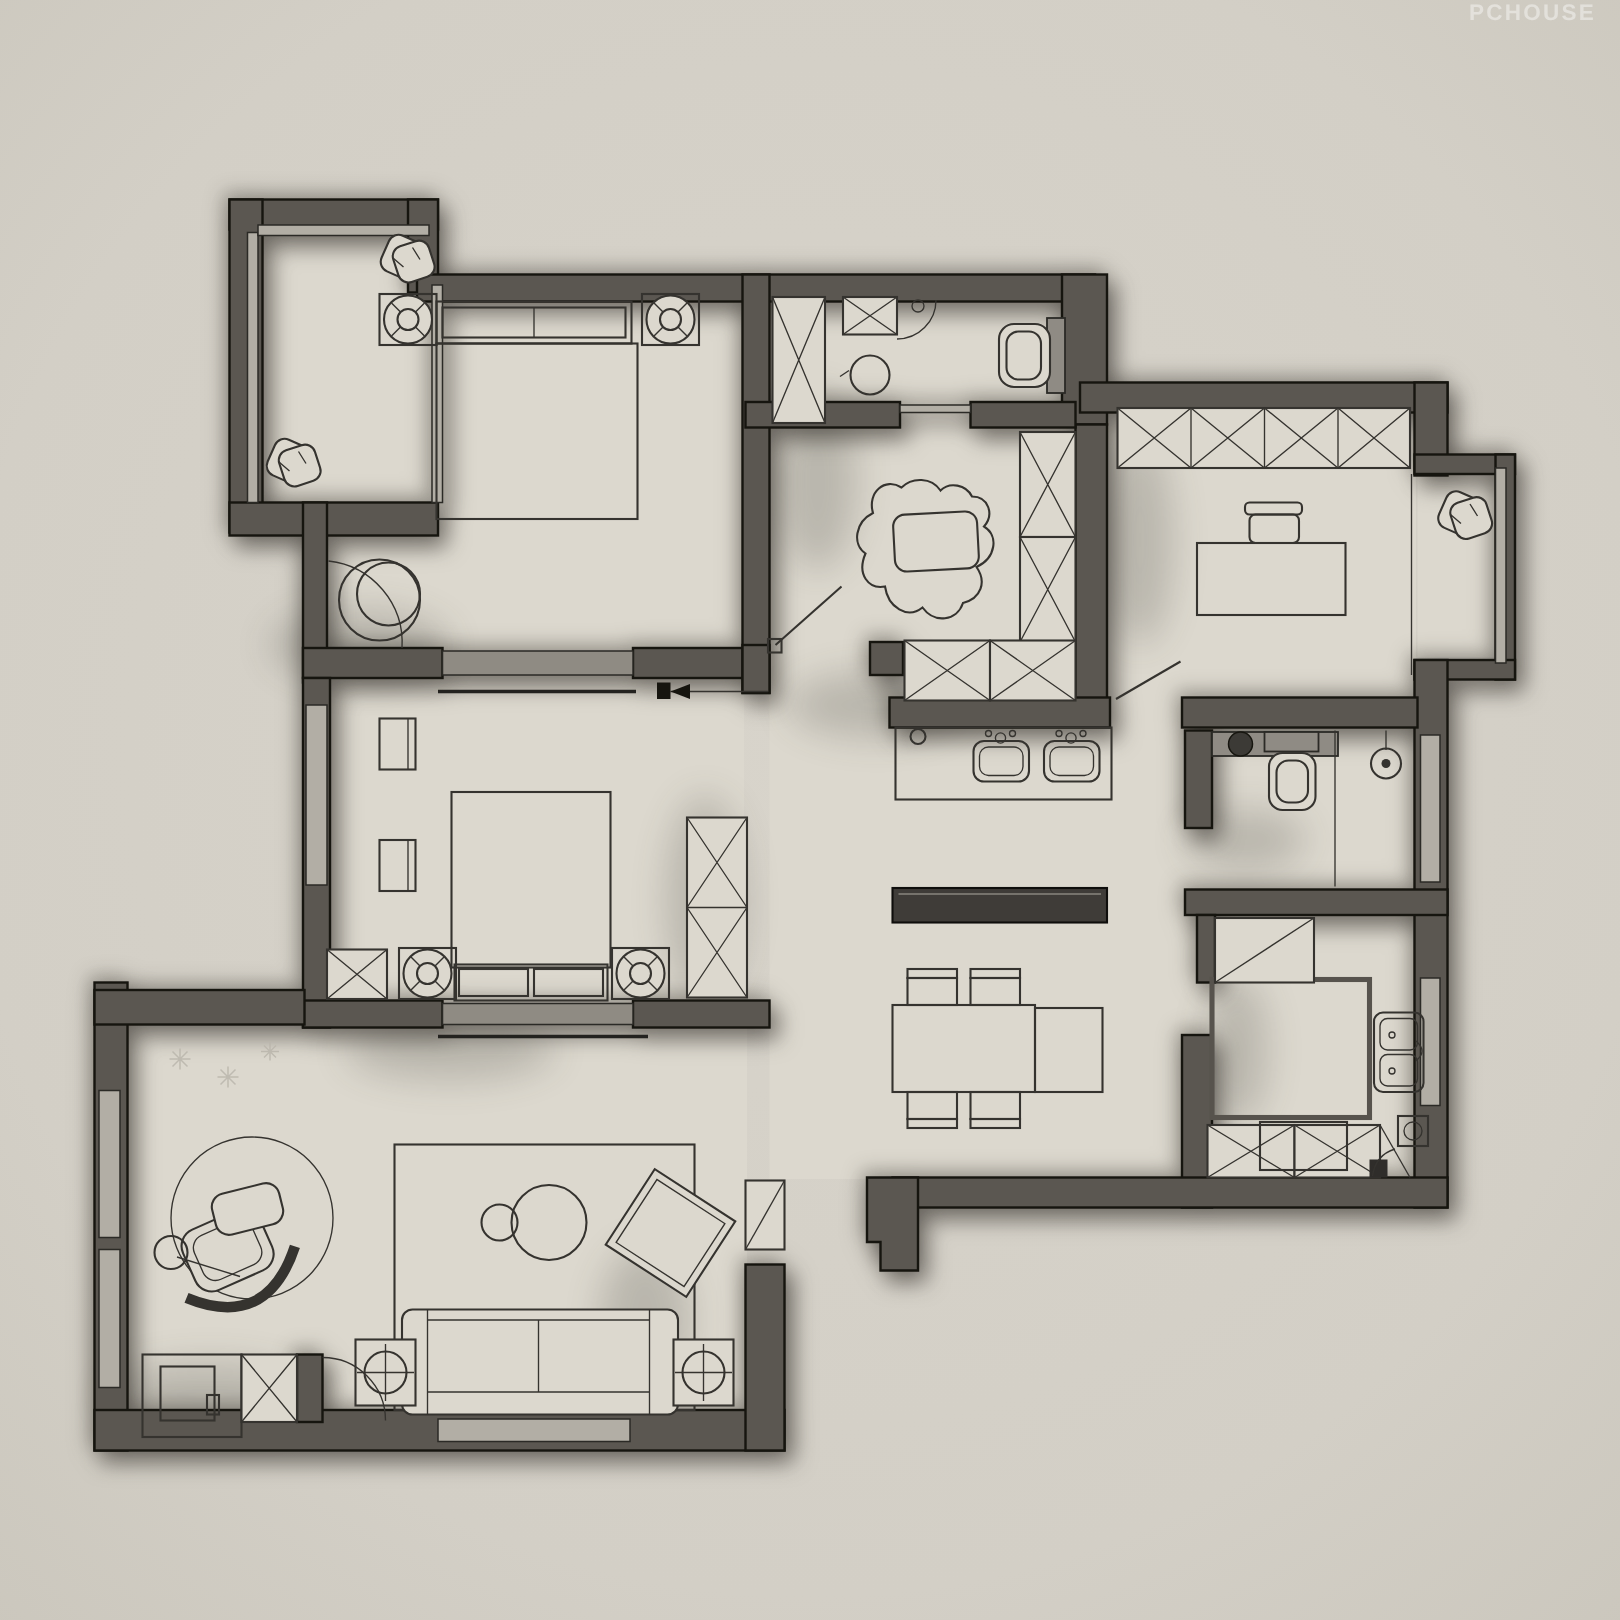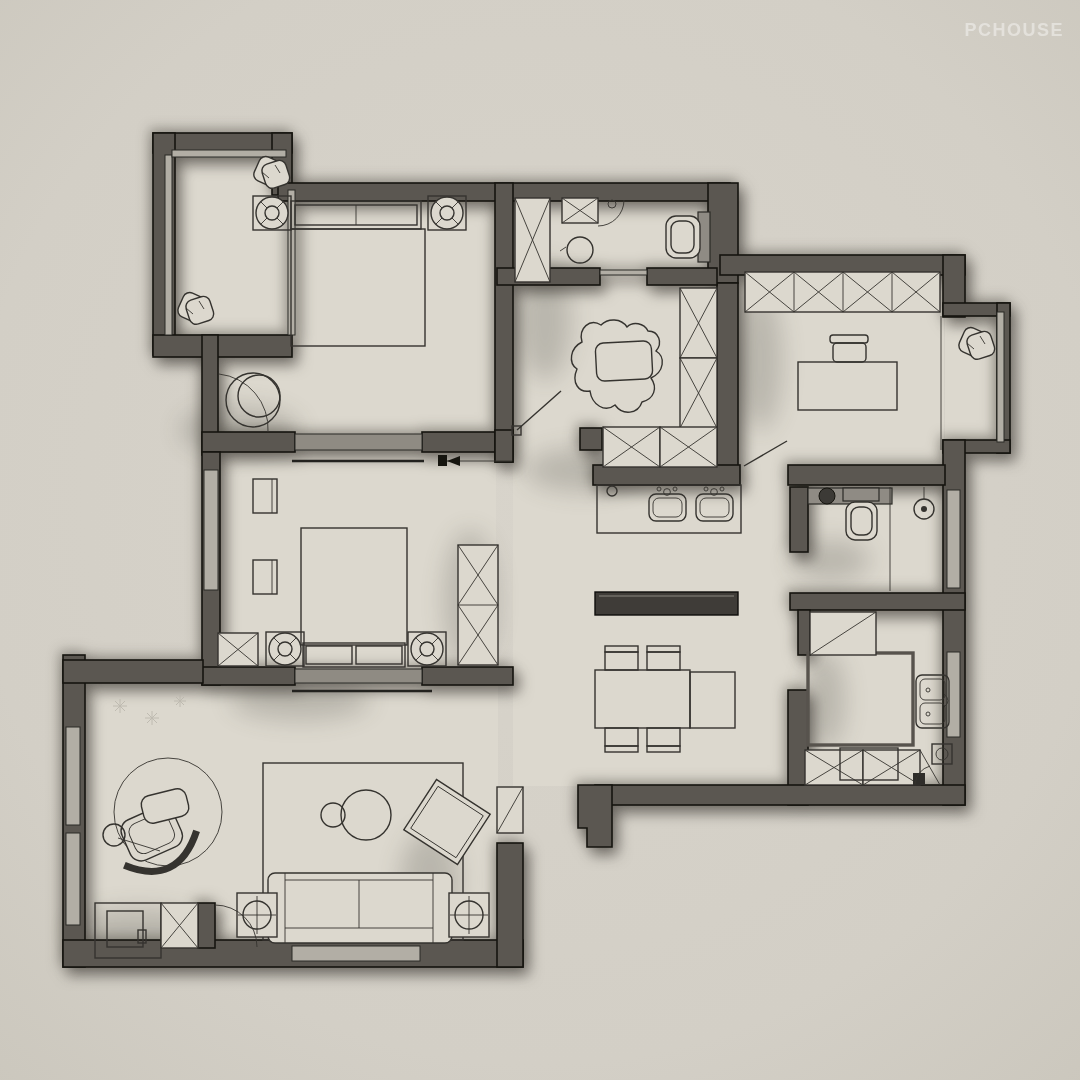--- a/index.html
+++ b/index.html
@@ -10,21 +10,21 @@
   .w   {fill:#5b5751;stroke:#16150f;stroke-width:1.6;}
   .wd  {fill:#3f3c38;stroke:#0f0e0c;stroke-width:1.4;}
   .win {fill:#b2aea5;stroke:#2b2a26;stroke-width:1;}
   .winl{fill:#8f8b83;stroke:#2b2a26;stroke-width:1;}
   .floor{fill:#dcd8ce;}
   .f   {fill:none;stroke:#35332f;stroke-width:1.4;}
   .ff  {fill:#dcd8ce;stroke:#35332f;stroke-width:1.4;}
   .fg  {fill:#8f8b84;stroke:#2b2a26;stroke-width:1.2;}
   .thin{fill:none;stroke:#35332f;stroke-width:.9;}
   .walls{filter:drop-shadow(5px 7px 7px rgba(35,32,27,.50)) drop-shadow(-3px -4px 6px rgba(35,32,27,.30));}
-  .watermark{position:absolute;top:20px;right:16px;font-size:18px;font-weight:bold;
+  .watermark{position:absolute;top:0;right:16px;font-size:15px;font-weight:bold;
              letter-spacing:1.5px;color:rgba(255,255,255,0.42);user-select:none;}
 </style>
 </head>
 <body>
 
 <div class="stage">
 <svg width="1080" height="1080" viewBox="0 0 1080 1080">
   <defs>
     <radialGradient id="bgGrad" cx="50%" cy="46%" r="75%">
       <stop offset="0%" stop-color="#d8d4cb"></stop>

